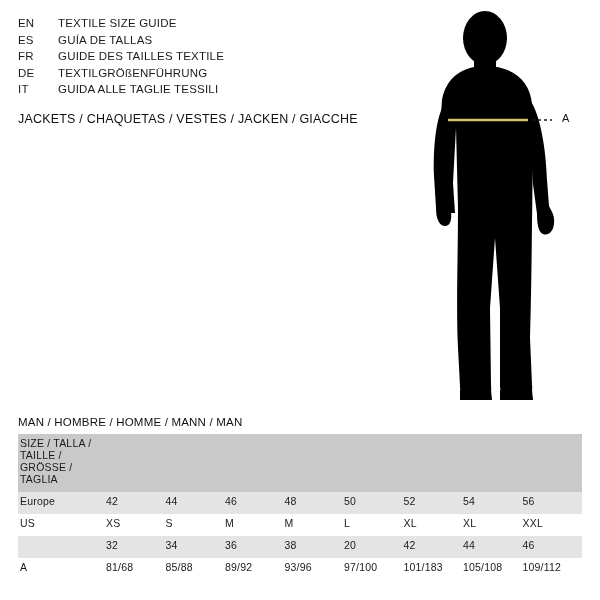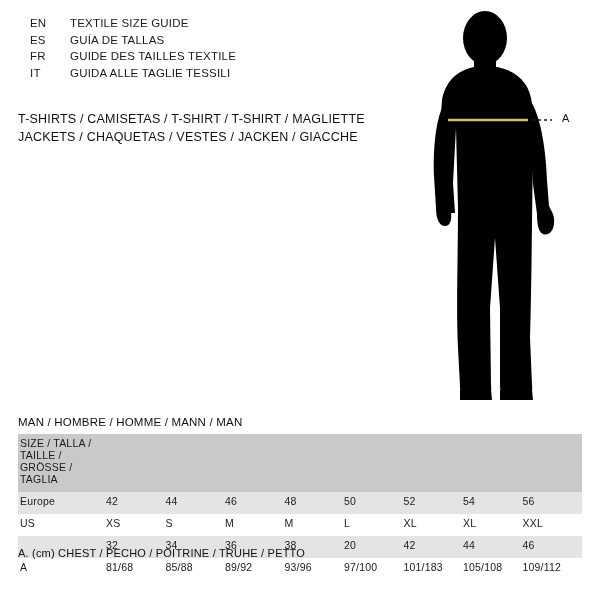--- a/index.html
+++ b/index.html
@@ -32,21 +32,20 @@
     display: flex;
     align-items: baseline;
     font-size: 11.5px;
     line-height: 16.5px;
     letter-spacing: 0.2px;
   }
   .lang-code {
     width: 40px;
     flex: 0 0 40px;
     font-size: 11.5px;
-    margin-left: 12px;
   }
   .lang-text {
     flex: 1 1 auto;
   }
 
   
   .categories {
     position: absolute;
     left: 18px;
     top: 110px;
@@ -144,27 +143,30 @@
     </div>
     <div class="lang-row">
       <span class="lang-code">ES</span>
       <span class="lang-text">GUÍA DE TALLAS</span>
     </div>
     <div class="lang-row">
       <span class="lang-code">FR</span>
       <span class="lang-text">GUIDE DES TAILLES TEXTILE</span>
     </div>
     <div class="lang-row">
+      <span class="lang-code">DE</span>
+      <span class="lang-text">TEXTILGRÖßENFÜHRUNG</span>
+    </div>
+    <div class="lang-row">
       <span class="lang-code">IT</span>
       <span class="lang-text">GUIDA ALLE TAGLIE TESSILI</span>
     </div>
   </div>
 
   <div class="categories">
-    <div class="cat-line">T-SHIRTS / CAMISETAS / T-SHIRT / T-SHIRT / MAGLIETTE</div>
     <div class="cat-line">JACKETS / CHAQUETAS / VESTES / JACKEN / GIACCHE</div>
   </div>
 
   <div class="figure-area">
     <svg class="figure-svg" width="200" height="400" viewBox="0 0 200 400">
 
       <ellipse cx="85" cy="30" rx="22" ry="27" fill="#000000"></ellipse>
 
       <rect x="74" y="52" width="22" height="12" fill="#000000"></rect>
 
@@ -264,15 +266,14 @@
         <td class="cell">93/96</td>
         <td class="cell">97/100</td>
         <td class="cell">101/183</td>
         <td class="cell">105/108</td>
         <td class="cell">109/112</td>
       </tr>
     </tbody>
       </table>
   </div>
 
-  <div class="footnote">A. (cm) CHEST / PECHO / POITRINE / TRUHE / PETTO</div>
 
 </div>
 
 </body></html>

